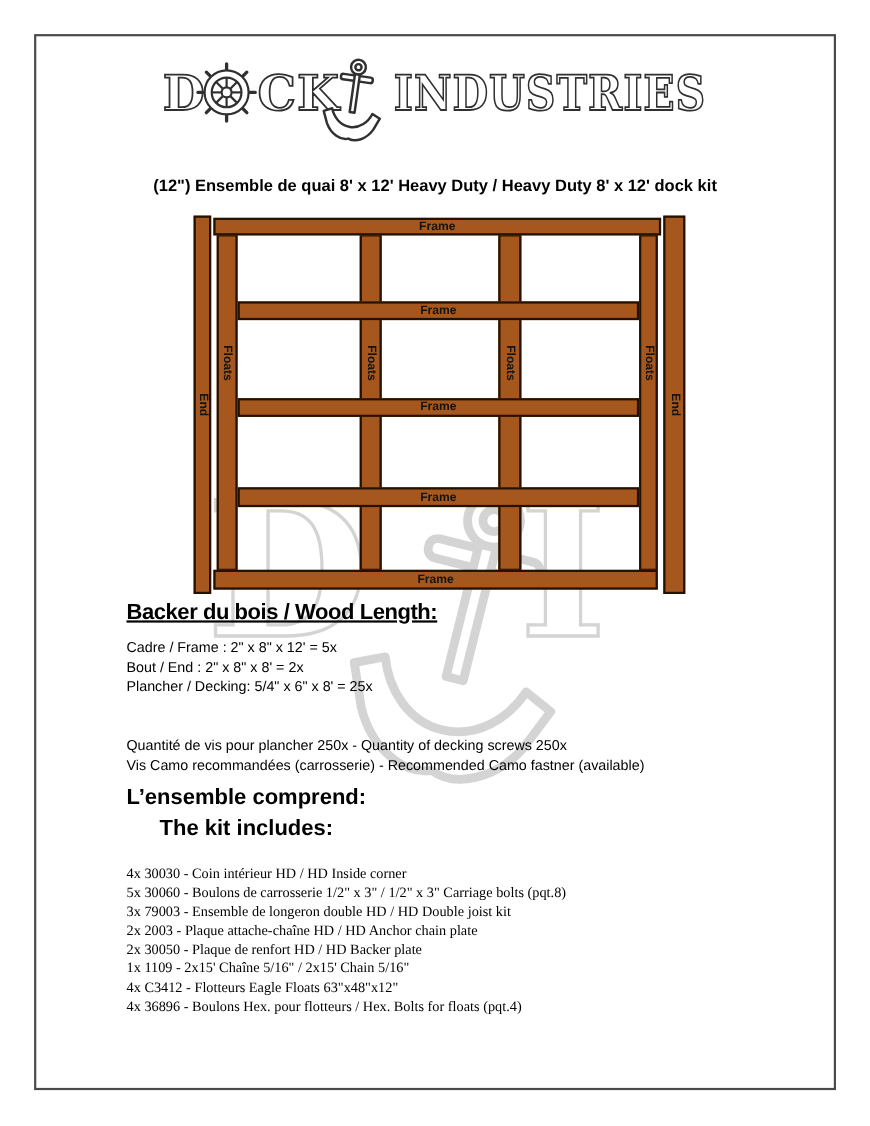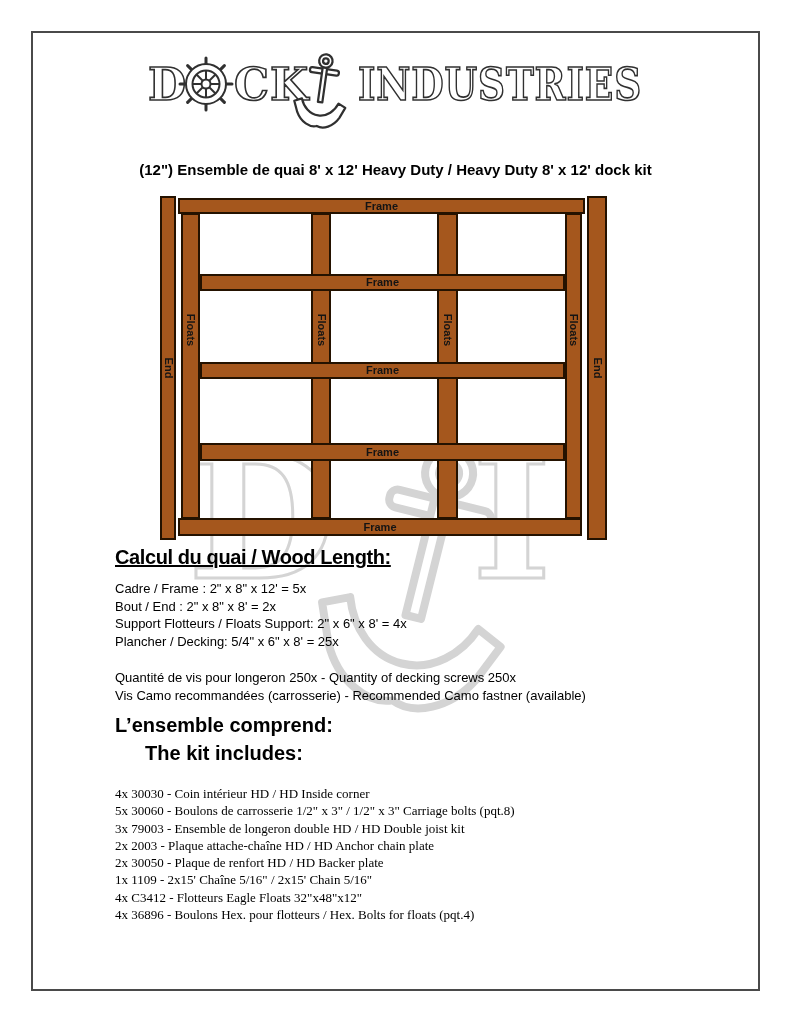--- a/index.html
+++ b/index.html
@@ -31,21 +31,21 @@
   }
 
   
   .watermark{position:absolute;left:180px;top:428px;z-index:0;}
   .wm-letter{
     fill:#ffffff;stroke:#d4d4d4;stroke-width:3px;
     font-family:"DejaVu Serif", serif;font-weight:bold;font-size:170px;
   }
 
   
-  .diagram{position:absolute;left:160px;top:196px;width:458px;height:344px;z-index:1;}
+  .diagram{position:absolute;left:176px;top:196px;width:458px;height:344px;z-index:1;}
   .beam{
     position:absolute;background:#A5571D;border:2px solid #241200;box-sizing:border-box;
   }
   .lbl{
     font-size:11px;font-weight:600;color:#141414;line-height:1;
     font-family:"Liberation Sans", sans-serif;white-space:nowrap;
   }
   .h-beam{display:flex;align-items:center;justify-content:center;}
   .v-beam .lbl{
     position:absolute;left:50%;top:38%;transform:translate(-50%,-50%);
@@ -157,42 +157,41 @@
       <span class="lbl">Frame</span>
     </div>
     <div class="beam h-beam frame-mid3">
       <span class="lbl">Frame</span>
     </div>
     <div class="beam h-beam frame-bottom">
       <span class="lbl">Frame</span>
     </div>
   </div>
 
-  <div class="txt h-wood">Calcul du quai / Wood Length:</div>
+  <div class="txt h-wood">Backer du bois / Wood Length:</div>
 
   <div class="txt wood-lines">
     <div>Cadre / Frame : 2" x 8" x 12' = 5x</div>
     <div>Bout / End : 2" x 8" x 8' = 2x</div>
-    <div>Support Flotteurs / Floats Support: 2" x 6" x 8' = 4x</div>
     <div>Plancher / Decking: 5/4" x 6" x 8' = 25x</div>
   </div>
 
   <div class="txt notes">
-    <div>Quantité de vis pour longeron 250x - Quantity of decking screws 250x</div>
+    <div>Quantité de vis pour plancher 250x - Quantity of decking screws 250x</div>
     <div>Vis Camo recommandées (carrosserie) - Recommended Camo fastner (available)</div>
   </div>
 
   <div class="txt kit-head">
     <div>L’ensemble comprend:</div>
     <div>The kit includes:</div>
   </div>
 
   <div class="txt kit-list">
     <div>4x 30030 - Coin intérieur HD / HD Inside corner</div>
     <div>5x 30060 - Boulons de carrosserie 1/2" x 3" / 1/2" x 3" Carriage bolts (pqt.8)</div>
     <div>3x 79003 - Ensemble de longeron double HD / HD Double joist kit</div>
     <div>2x 2003 - Plaque attache-chaîne HD / HD Anchor chain plate</div>
     <div>2x 30050 - Plaque de renfort HD / HD Backer plate</div>
     <div>1x 1109 - 2x15' Chaîne 5/16" / 2x15' Chain 5/16"</div>
-    <div>4x C3412 - Flotteurs Eagle Floats 32"x48"x12"</div>
+    <div>4x C3412 - Flotteurs Eagle Floats 63"x48"x12"</div>
     <div>4x 36896 - Boulons Hex. pour flotteurs / Hex. Bolts for floats (pqt.4)</div>
   </div>
 </div>
 
 </body></html>

